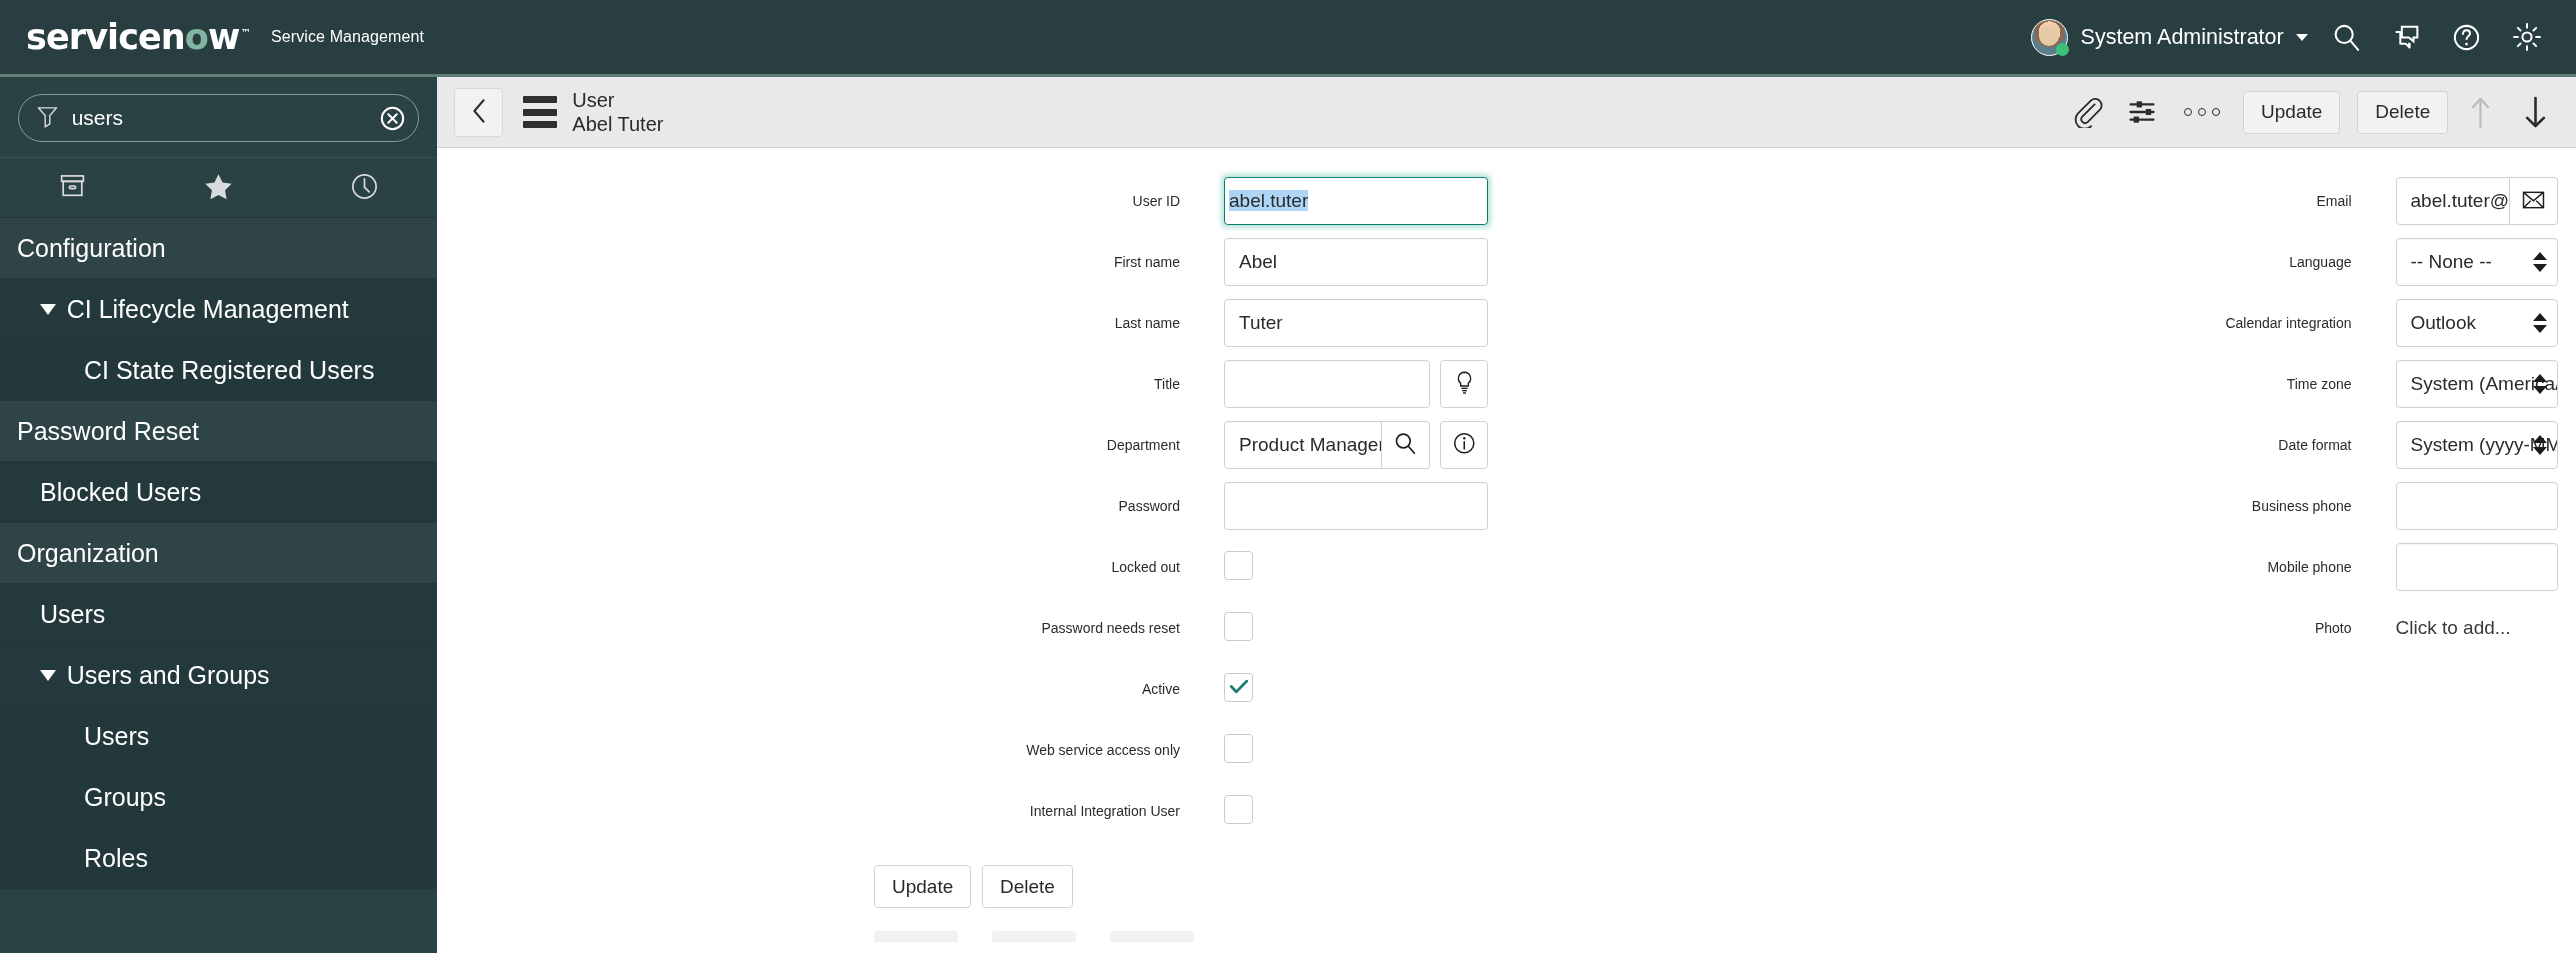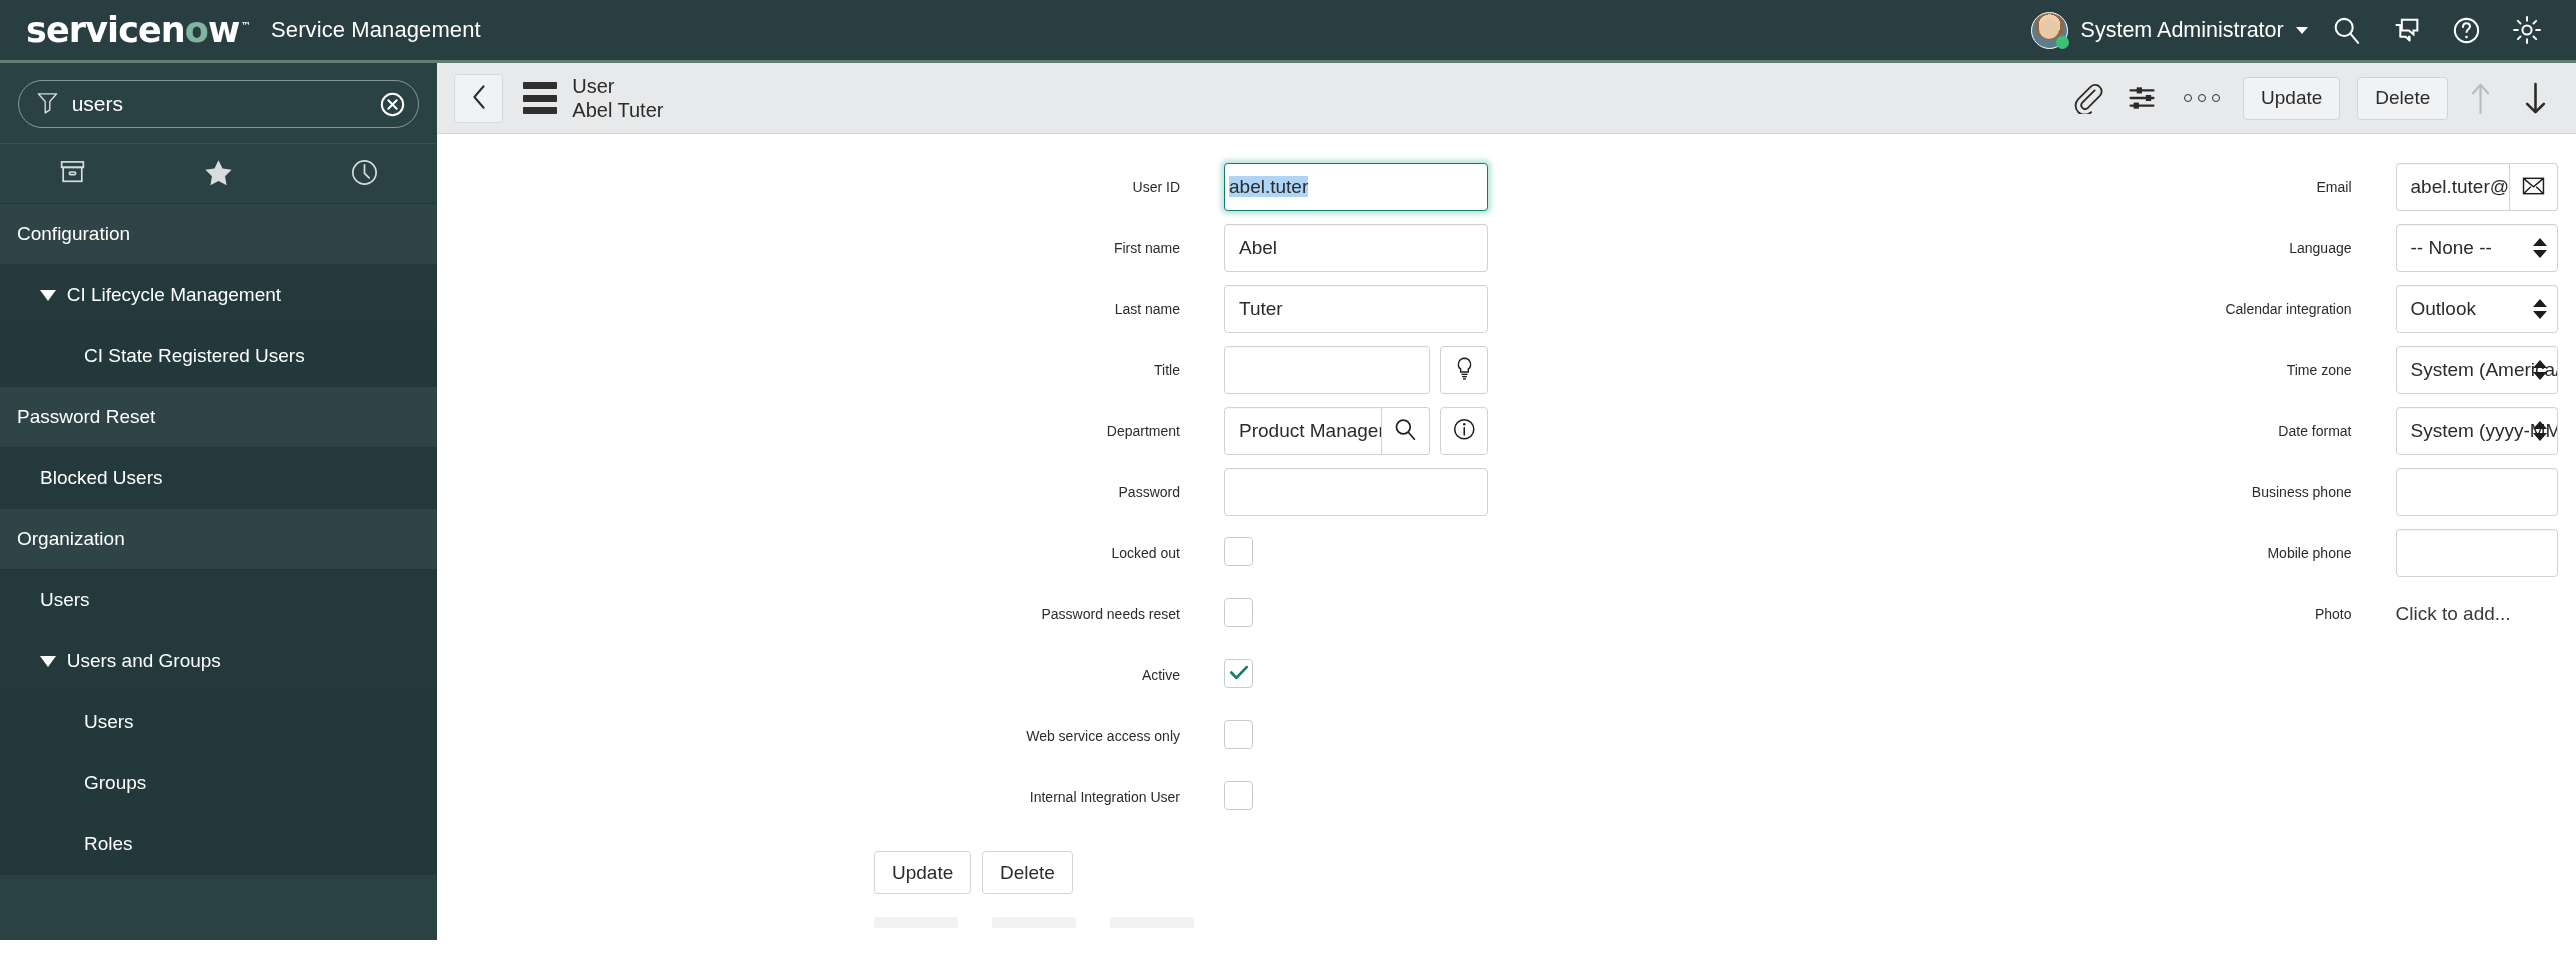--- a/index.html
+++ b/index.html
@@ -5,41 +5,41 @@
   * { box-sizing: border-box; margin: 0; padding: 0; }
   html, body {
     width: 2576px; height: 954px;
     overflow: hidden;
     font-family: "Liberation Sans", sans-serif;
     background: #ffffff;
   }
 
   
   .banner {
-    height: 60px;
+    height: 74px;
     background: #293e40;
     display: flex;
     align-items: center;
     padding: 0 28px 0 26px;
     position: relative;
   }
   .logo-wrap { display: flex; align-items: baseline; }
   .logo-text {
     font-size: 35px;
     font-weight: 700;
     color: #ffffff;
     letter-spacing: -0.9px;
     line-height: 1;
     font-family: "DejaVu Sans", sans-serif;
   }
   .logo-o { color: #81b5a1; }
   .logo-tm { font-size: 10px; color: #ffffff; margin-left: 1.5px; vertical-align: super; }
   .app-title {
     color: #ffffff;
-    font-size: 22px;
+    font-size: 16px;
     margin-left: 21px;
     font-weight: 400;
     letter-spacing: 0.1px;
   }
   .banner-right {
     margin-left: auto;
     display: flex;
     align-items: center;
     gap: 0;
   }
@@ -118,21 +118,21 @@
   .tab-row > div {
     flex: 1;
     display: flex; align-items: center; justify-content: center;
   }
 
   .nav-item {
     height: 61px;
     display: flex;
     align-items: center;
     color: #ffffff;
-    font-size: 19px;
+    font-size: 25px;
     border-bottom: 0.8px solid #22383a;
     white-space: nowrap;
   }
   .nav-section { background: #2e4446; padding-left: 17px; }
   .nav-child   { background: #24393b; padding-left: 40px; }
   .nav-sub     { background: #22383a; padding-left: 84px; }
   .tri {
     width: 0; height: 0;
     border-left: 8.4px solid transparent;
     border-right: 8.4px solid transparent;

